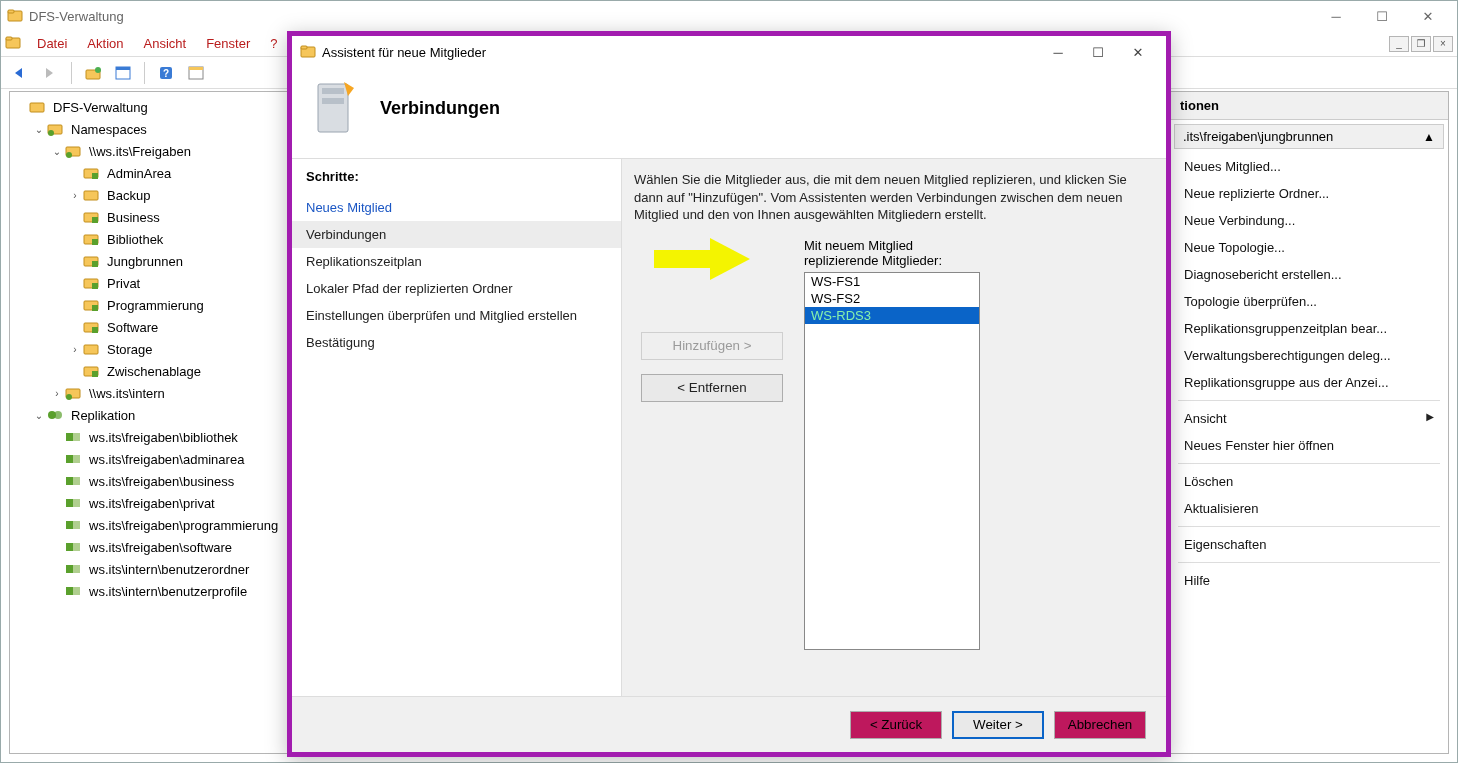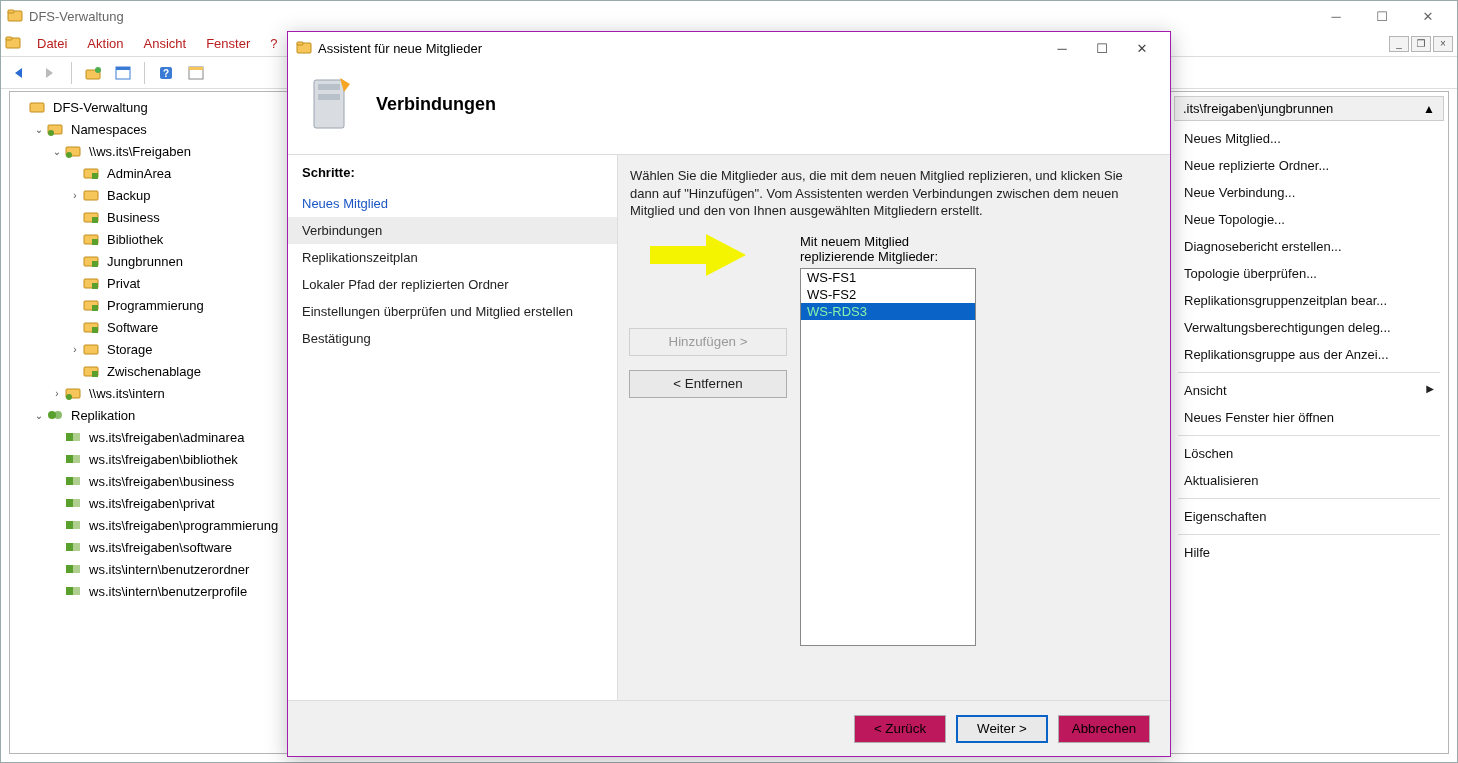--- a/index.html
+++ b/index.html
@@ -49,21 +49,21 @@
   .tree .row { display:flex; align-items:center; height:22px; padding-left:2px;}
   .tree .twisty { width:14px; text-align:center; color:#555; font-size:10px;}
   .tree .ico { width:18px; height:16px; display:flex; align-items:center; justify-content:center; margin-right:4px;}
   .tree .lbl { padding:1px 3px;}
   .tree .row.selected .lbl { background:#d0d8e8; }
   .tree ul { list-style:none; margin:0; padding-left:18px;}
 
   
   .wizard {
     position:absolute; top:30px; left:286px; width:884px; height:726px;
-    background:#f0f0f0; border:1px solid #a21caf; box-shadow:0 4px 20px rgba(0,0,0,.25);
+    background:#f0f0f0; border:5px solid #a21caf; box-shadow:0 4px 20px rgba(0,0,0,.25);
     display:flex; flex-direction:column;
   }
   .wiz-titlebar { display:flex; align-items:center; height:32px; background:#fff; padding:0 8px; }
   .wiz-titlebar .spacer{flex:1;}
   .wiz-winbtn { width:40px; height:32px; display:flex; align-items:center; justify-content:center; color:#444;}
   .wiz-header { display:flex; align-items:center; background:#fff; padding:10px 18px 20px 18px;}
   .wiz-header .srv-ico { width:46px; height:60px; margin-right:24px;}
   .wiz-header h2 { margin:0; font-size:18px; font-weight:700;}
   .wiz-body { flex:1; display:flex; background:#f0f0f0; border-top:1px solid #ddd;}
   .wiz-steps { width:330px; background:#fff; border-right:1px solid #ddd; padding:10px 14px;}
@@ -72,21 +72,21 @@
   .step.done { color:#1a56c4; }
   .step.current { background:#ececec; margin:0 -14px; padding:6px 14px;}
   .wiz-main { flex:1; padding:12px 18px 4px 12px; position:relative;}
   .wiz-instr { color:#222; line-height:1.35; margin-bottom:14px;}
   .list-label { margin-bottom:4px;}
   .list-row { display:flex; align-items:flex-start; gap:14px;}
   .listbox { border:1px solid #888; background:#fff; height:378px; }
   .listbox.left { width:176px;}
   .listbox.right { width:176px;}
   .mid-col { width:156px; display:flex; flex-direction:column; align-items:center; padding-top:94px; gap:14px;}
-  .btn { width:158px; height:28px; background:#e9e9e9; border:1px solid #adadad; color:#222;}
+  .btn { width:142px; height:28px; background:#e9e9e9; border:1px solid #adadad; color:#222;}
   .btn:disabled { color:#9a9a9a; background:#efefef; border-color:#cfcfcf;}
   .list-item { padding:1px 6px; font-size:13px; }
   .list-item.selected { background:#0a64c8; color:#86efac;}
   .arrow-annot { position:absolute; left:190px; top:18px;}
   .wiz-footer { height:56px; background:#f0f0f0; border-top:1px solid #ddd; display:flex; align-items:center; justify-content:flex-end; gap:10px; padding:0 20px;}
   .ftr-btn { width:92px; height:28px; background:#be185d; border:1px solid #adadad;}
   .ftr-btn.primary { border:2px solid #0a64c8; background:#e9e9e9;}
 
   
   .folder-ico svg, .ns-ico svg, .repl-ico svg { display:block;}
@@ -357,33 +357,33 @@
               <ul>
                 <li>
                     <div class="row">
                       <span class="twisty"></span>
                       <span class="ico">
                         <svg width="16" height="14">
                           <rect x="1" y="3" width="7" height="8" fill="#5aa02c"></rect>
                           <rect x="8" y="3" width="7" height="8" fill="#b0cf8f"></rect>
                         </svg>
                       </span>
+                      <span class="lbl">ws.its\freigaben\bibliothek</span>
+                    </div>
+                  </li>
+                <li>
+                    <div class="row">
+                      <span class="twisty"></span>
+                      <span class="ico">
+                        <svg width="16" height="14">
+                          <rect x="1" y="3" width="7" height="8" fill="#5aa02c"></rect>
+                          <rect x="8" y="3" width="7" height="8" fill="#b0cf8f"></rect>
+                        </svg>
+                      </span>
                       <span class="lbl">ws.its\freigaben\adminarea</span>
-                    </div>
-                  </li>
-                <li>
-                    <div class="row">
-                      <span class="twisty"></span>
-                      <span class="ico">
-                        <svg width="16" height="14">
-                          <rect x="1" y="3" width="7" height="8" fill="#5aa02c"></rect>
-                          <rect x="8" y="3" width="7" height="8" fill="#b0cf8f"></rect>
-                        </svg>
-                      </span>
-                      <span class="lbl">ws.its\freigaben\bibliothek</span>
                     </div>
                   </li>
                 <li>
                     <div class="row">
                       <span class="twisty"></span>
                       <span class="ico">
                         <svg width="16" height="14">
                           <rect x="1" y="3" width="7" height="8" fill="#5aa02c"></rect>
                           <rect x="8" y="3" width="7" height="8" fill="#b0cf8f"></rect>
                         </svg>
@@ -452,20 +452,23 @@
                     </div>
                   </li>
               </ul>
             </li>
           </ul>
         </li>
       </ul>
     </div>
 
     <div class="actions-pane">
+      <div class="actions-header">
+        <span>tionen</span>
+      </div>
       <div class="actions-group-title">
         <span>.its\freigaben\jungbrunnen</span>
         <span class="arrow">▲</span>
       </div>
       <div class="action-item">Neues Mitglied...</div>
       <div class="action-item">Neue replizierte Ordner...</div>
       <div class="action-item">Neue Verbindung...</div>
       <div class="action-item">Neue Topologie...</div>
       <div class="action-item">Diagnosebericht erstellen...</div>
       <div class="action-item">Topologie überprüfen...</div>

